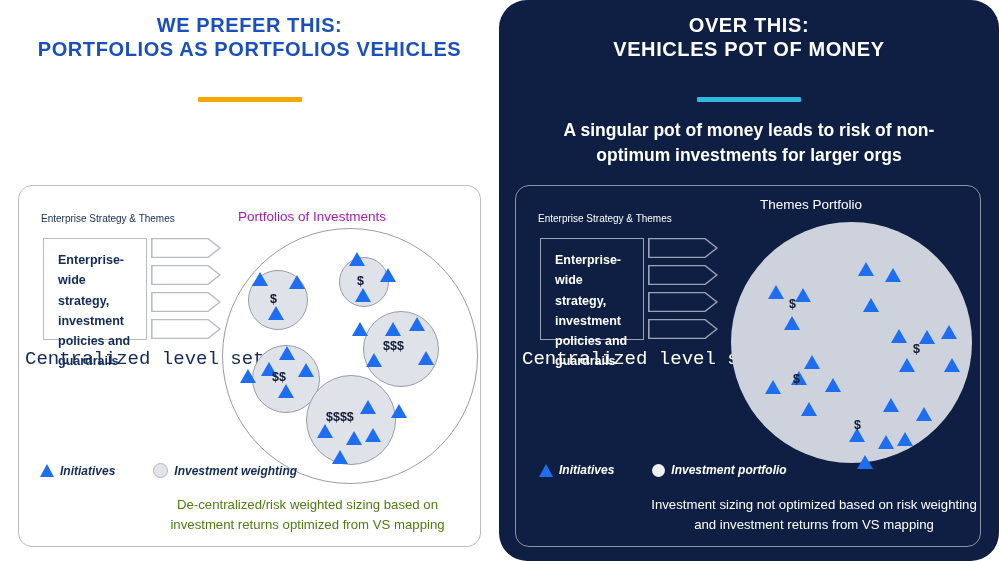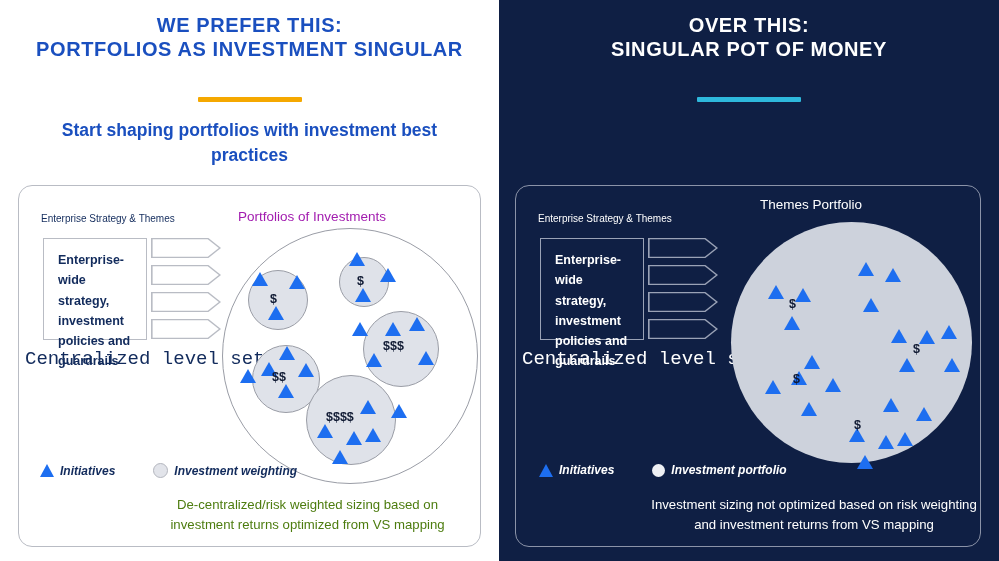--- a/index.html
+++ b/index.html
@@ -13,20 +13,21 @@
     position: relative;
     width: 999px; height: 561px;
     display: flex;
   }
 
   
   .panel {
     position: relative;
     box-sizing: border-box;
     overflow: hidden;
+    border-radius: 28px;
   }
   .panel-left {
     width: 499px; height: 561px;
     background: #ffffff;
   }
   .panel-right {
     width: 500px; height: 561px;
     background: #0f1f44;
   }
 
@@ -231,26 +232,25 @@
 </style>
 </head>
 <body>
 
 <div class="stage">
 
   <div class="panel panel-left">
 
     <div class="headline">
       <span class="l1">WE PREFER THIS:</span>
-      <span class="l2">PORTFOLIOS AS INVESTMENT SINGULAR</span>
+      <span class="l2">PORTFOLIOS AS PORTFOLIOS VEHICLES</span>
     </div>
 
     <div class="accent-bar accent-orange"></div>
 
-    <div class="subhead">Start shaping portfolios with investment best practices</div>
 
     <div class="card">
 
       <div class="strategy-title" style="left:22px; top:27px;">Enterprise Strategy &amp; Themes</div>
 
       <div class="strategy-box" style="left:24px; top:52px; width:104px; height:102px;">Enterprise-wide strategy, investment policies and guardrails</div>
 
       <div class="chevrons" style="left:132px; top:52px;">
         <div class="chev"></div>
         <div class="chev"></div>
@@ -316,25 +316,26 @@
     </div>
 
     <div class="footnote" style="left:145px; top:495px; width:325px;">De-centralized/risk weighted sizing based on investment returns  optimized from VS mapping</div>
 
   </div>
 
   <div class="panel panel-right">
 
     <div class="headline">
       <span class="l1">OVER THIS:</span>
-      <span class="l2">SINGULAR POT OF MONEY</span>
+      <span class="l2">VEHICLES POT OF MONEY</span>
     </div>
 
     <div class="accent-bar accent-cyan"></div>
 
+    <div class="subhead">A singular pot of money leads to risk of non-optimum investments for larger orgs</div>
 
     <div class="card">
 
       <div class="strategy-title" style="left:22px; top:27px;">Enterprise Strategy &amp; Themes</div>
 
       <div class="strategy-box" style="left:24px; top:52px; width:104px; height:102px;">Enterprise-wide strategy, investment policies and guardrails</div>
 
       <div class="chevrons" style="left:132px; top:52px;">
         <div class="chev"></div>
         <div class="chev"></div>

